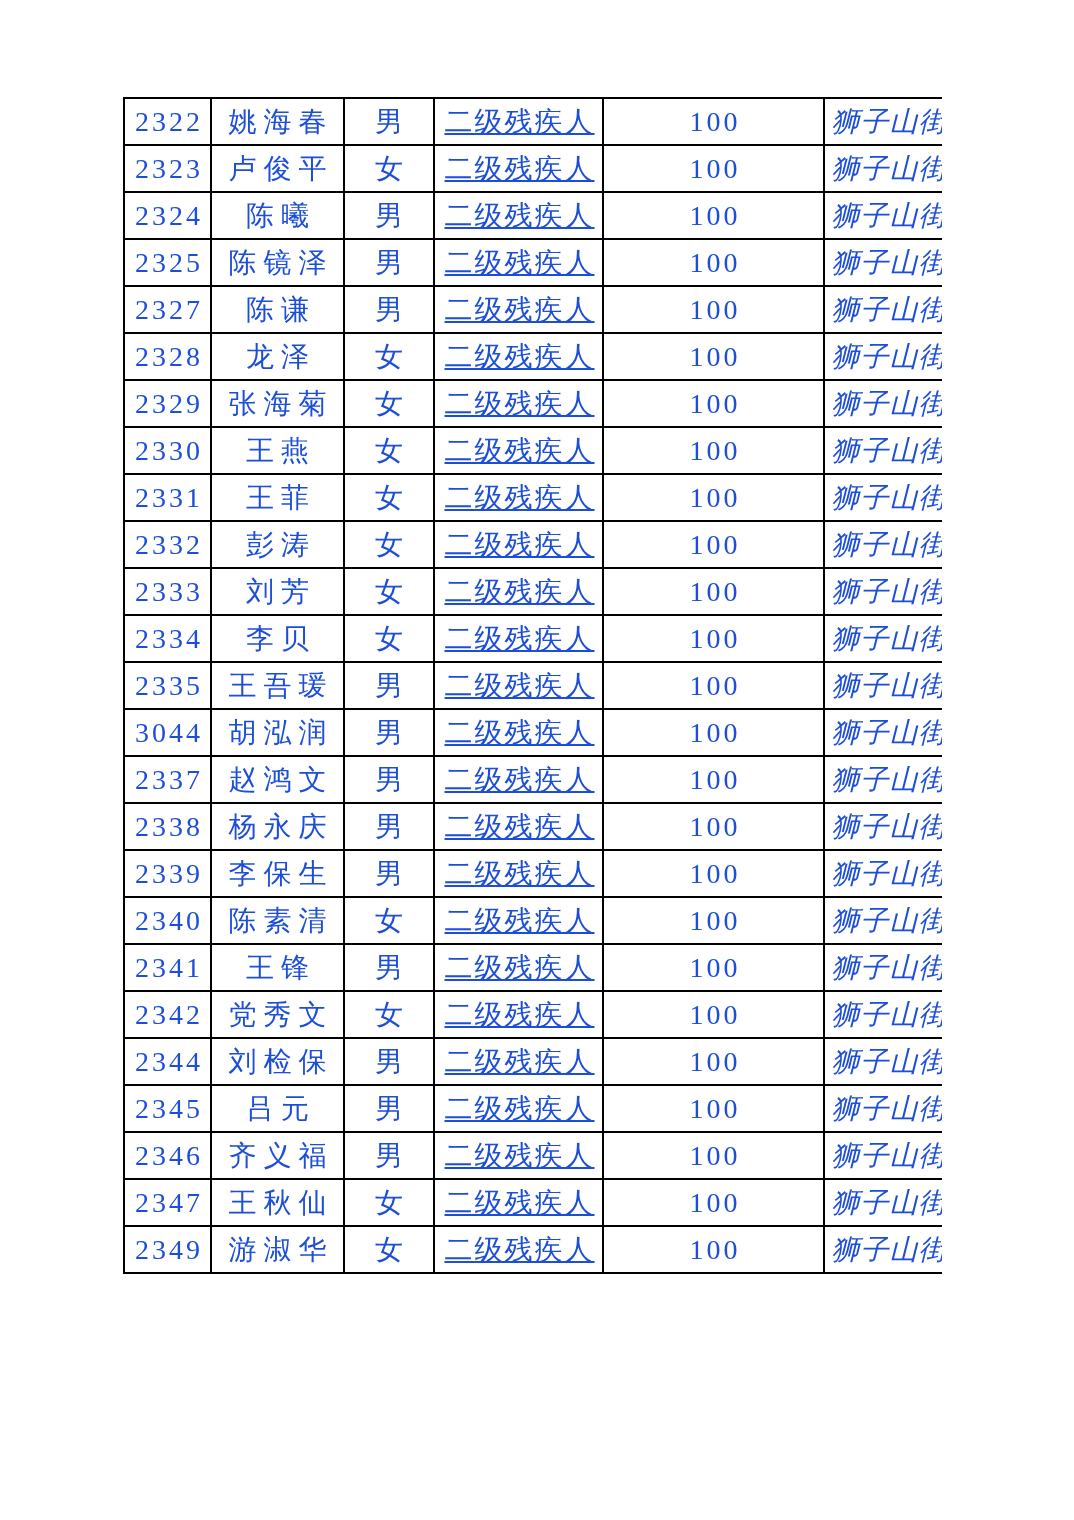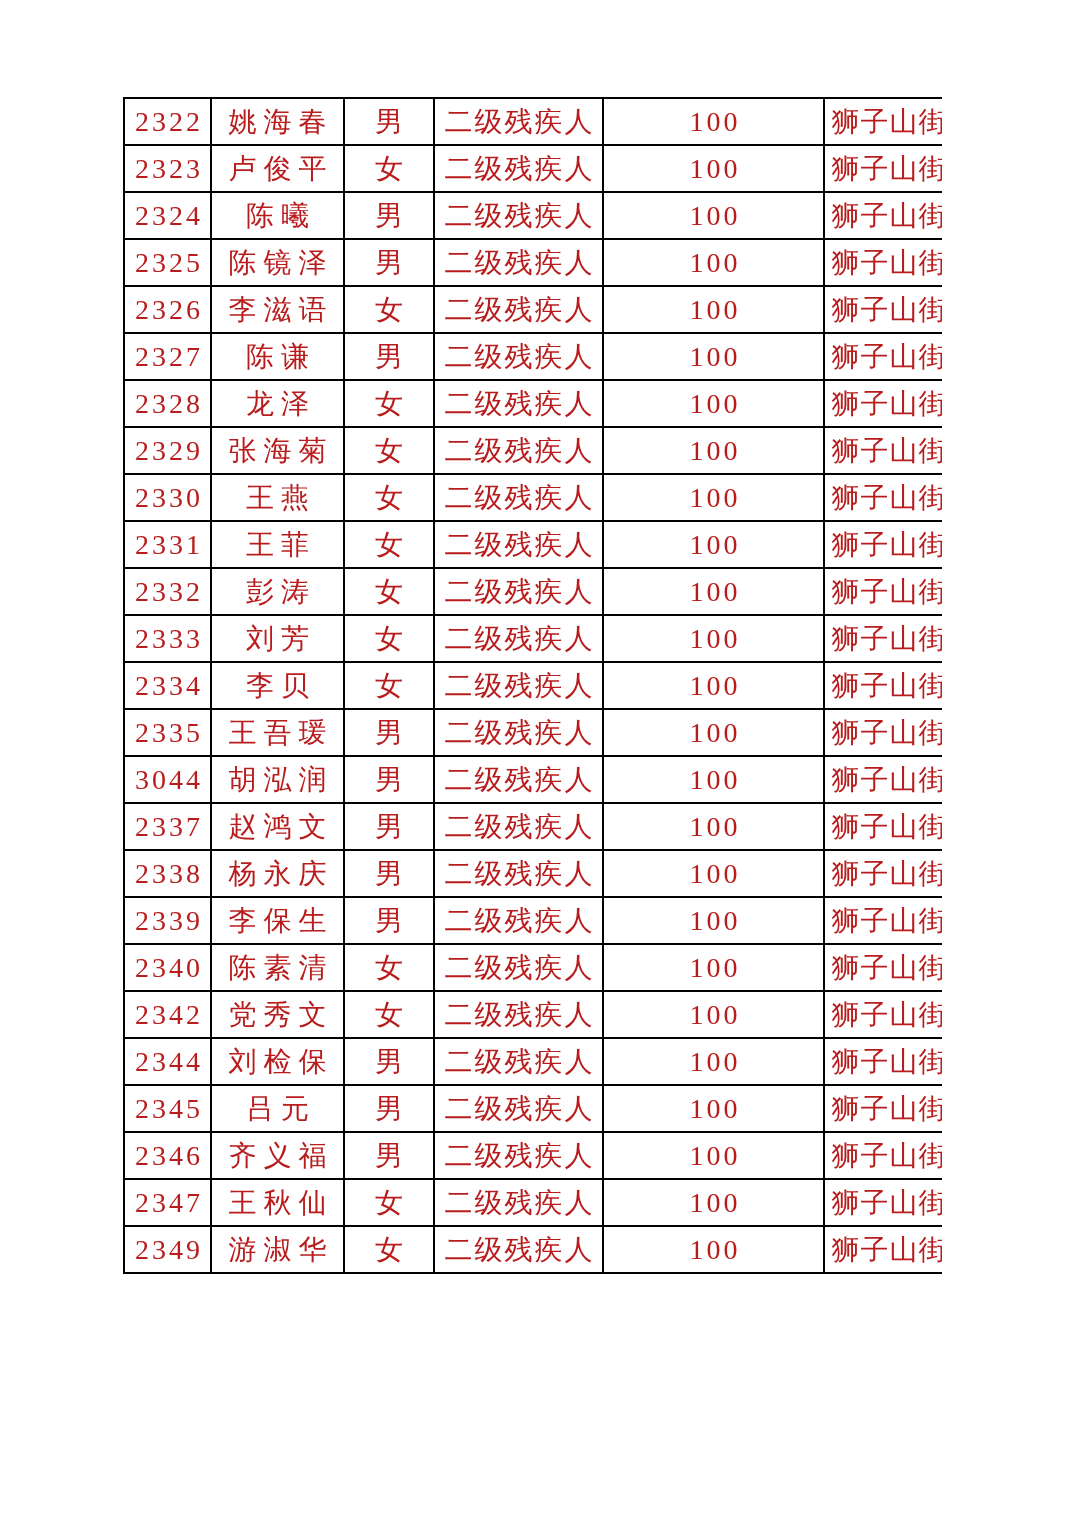--- a/index.html
+++ b/index.html
@@ -7,21 +7,21 @@
     padding: 0;
     background: #ffffff;
   }
   .page {
     position: relative;
     width: 942px;
     height: 1520px;
     background: #ffffff;
     overflow: hidden;
     font-family: "Liberation Serif", "DejaVu Serif", serif;
-    color: #b91c1c;
+    color: #1d4ed8;
   }
   table.subsidy-table {
     position: absolute;
     left: 123px;
     top: 97px;
     width: 830px;
     border-collapse: collapse;
     table-layout: fixed;
   }
   table.subsidy-table td {
@@ -30,23 +30,23 @@
     text-align: center;
     vertical-align: middle;
     font-size: 28px;
     padding: 0;
     overflow: hidden;
     white-space: nowrap;
   }
   td.col-serial   { letter-spacing: 3px; text-indent: 3px; }
   td.col-name     { letter-spacing: 7px; text-indent: 7px; }
   td.col-gender   { letter-spacing: 0; }
-  td.col-category { letter-spacing: 2px; text-indent: 2px; }
+  td.col-category { letter-spacing: 2px; text-indent: 2px; text-decoration: underline; }
   td.col-amount   { letter-spacing: 3px; text-indent: 3px; }
-  td.col-street   { letter-spacing: 1px; text-indent: 1px; font-size: 27px; }
+  td.col-street   { letter-spacing: 1px; text-indent: 1px; font-size: 27px; font-style: italic; }
 </style>
 </head>
 <body>
 
 <div class="page">
   <table class="subsidy-table">
     <colgroup>
       <col style="width:87px">
       <col style="width:133px">
       <col style="width:90px">
@@ -81,28 +81,20 @@
         </tr>
         <tr>
           <td class="col-serial">2325</td>
           <td class="col-name">陈镜泽</td>
           <td class="col-gender">男</td>
           <td class="col-category">二级残疾人</td>
           <td class="col-amount">100</td>
           <td class="col-street">狮子山街</td>
         </tr>
         <tr>
-          <td class="col-serial">2326</td>
-          <td class="col-name">李滋语</td>
-          <td class="col-gender">女</td>
-          <td class="col-category">二级残疾人</td>
-          <td class="col-amount">100</td>
-          <td class="col-street">狮子山街</td>
-        </tr>
-        <tr>
           <td class="col-serial">2327</td>
           <td class="col-name">陈谦</td>
           <td class="col-gender">男</td>
           <td class="col-category">二级残疾人</td>
           <td class="col-amount">100</td>
           <td class="col-street">狮子山街</td>
         </tr>
         <tr>
           <td class="col-serial">2328</td>
           <td class="col-name">龙泽</td>
@@ -196,20 +188,28 @@
           <td class="col-name">李保生</td>
           <td class="col-gender">男</td>
           <td class="col-category">二级残疾人</td>
           <td class="col-amount">100</td>
           <td class="col-street">狮子山街</td>
         </tr>
         <tr>
           <td class="col-serial">2340</td>
           <td class="col-name">陈素清</td>
           <td class="col-gender">女</td>
+          <td class="col-category">二级残疾人</td>
+          <td class="col-amount">100</td>
+          <td class="col-street">狮子山街</td>
+        </tr>
+        <tr>
+          <td class="col-serial">2341</td>
+          <td class="col-name">王锋</td>
+          <td class="col-gender">男</td>
           <td class="col-category">二级残疾人</td>
           <td class="col-amount">100</td>
           <td class="col-street">狮子山街</td>
         </tr>
         <tr>
           <td class="col-serial">2342</td>
           <td class="col-name">党秀文</td>
           <td class="col-gender">女</td>
           <td class="col-category">二级残疾人</td>
           <td class="col-amount">100</td>

